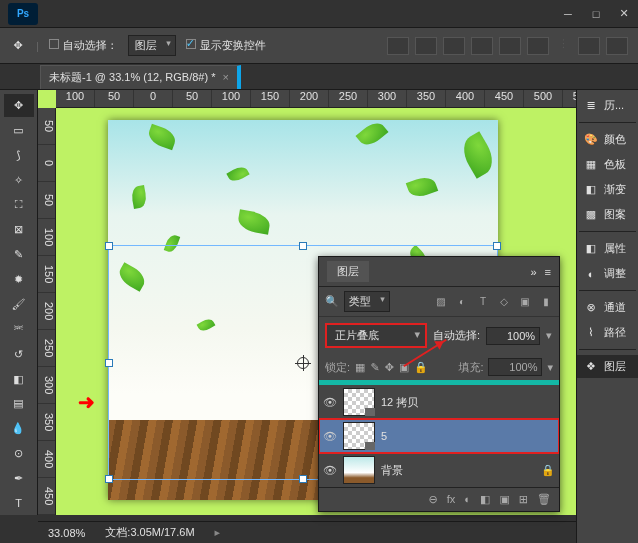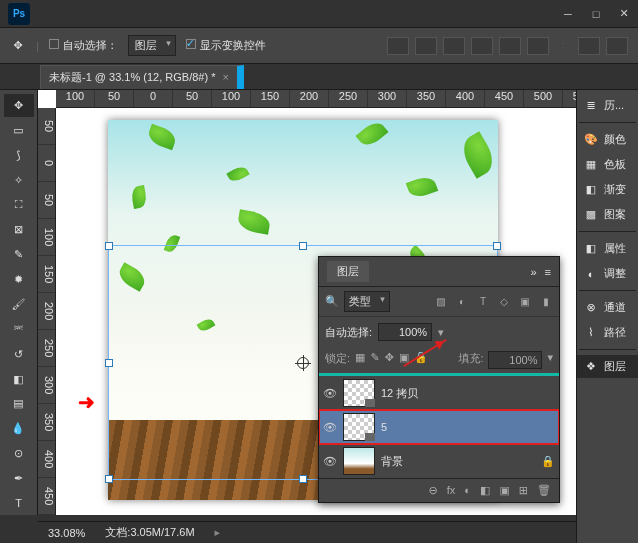--- a/index.html
+++ b/index.html
@@ -1,37 +1,37 @@
 <!DOCTYPE html>
 <html><head>
 <meta charset="utf-8">
 <style>
 *{margin:0;padding:0;box-sizing:border-box;font-family:"Microsoft YaHei",sans-serif;font-size:11px;color:#e0e0e0;user-select:none}
 body{background:#323232;width:638px;height:543px;overflow:hidden;position:relative}
 .titlebar{background:#323232;height:28px;display:flex;align-items:center;padding:0 8px;border-bottom:1px solid #1a1a1a}
-.ps-logo{width:22px;height:22px;background:#001e36;border-radius:3px;display:flex;align-items:center;justify-content:center;color:#31a8ff;font-weight:bold;font-size:10px;margin-right:8px}
+.ps-logo{width:30px;height:22px;background:#001e36;border-radius:3px;display:flex;align-items:center;justify-content:center;color:#31a8ff;font-weight:bold;font-size:10px;margin-right:8px}
 .menu{display:flex;gap:3px;flex:1}
 .menu-item{padding:3px 5px;cursor:pointer}
 .win-controls{display:flex;gap:16px;margin-left:auto}
 .win-btn{width:12px;height:12px;cursor:pointer;display:flex;align-items:center;justify-content:center;color:#ccc}
 .optbar{background:#454545;height:36px;display:flex;align-items:center;padding:0 10px;gap:10px;border-bottom:1px solid #1a1a1a}
 .tool-ico{width:16px;height:16px;display:inline-flex;align-items:center;justify-content:center}
 .chk{width:10px;height:10px;border:1px solid #888;display:inline-block;margin-right:4px;position:relative}
 .chk.on::after{content:"✓";position:absolute;top:-3px;left:-1px;font-size:11px;color:#4fc3f7}
 .dd{background:#383838;border:1px solid #222;padding:2px 18px 2px 6px;position:relative}
 .dd::after{content:"▾";position:absolute;right:4px;top:2px;font-size:9px;color:#aaa}
 .opt-icons{display:flex;gap:6px;margin-left:auto}
 .opt-ico{width:22px;height:18px;border:1px solid #555;background:#3a3a3a;cursor:pointer}
 .tabbar{background:#323232;height:26px;display:flex;align-items:flex-end;padding-left:40px;border-bottom:1px solid #1a1a1a}
-.tab{background:#454545;padding:4px 8px;border-top:1px solid #555;border-left:1px solid #555;border-right:7px solid #0ea5e9;font-size:11px}
+.tab{background:#454545;padding:4px 8px;border-top:1px solid #555;border-left:1px solid #555;border-right:4px solid #0ea5e9;font-size:11px}
 .main{display:flex;height:425px}
 .toolbox{width:38px;background:#454545;display:flex;flex-direction:column;align-items:center;padding-top:4px;gap:2px;border-right:1px solid #1a1a1a}
 .tb{width:30px;height:24px;display:flex;align-items:center;justify-content:center;cursor:pointer;color:#ddd}
 .tb.sel{background:#2a2a2a}
-.canvas-area{flex:1;background:#ffffff;position:relative;overflow:hidden}
+.canvas-area{flex:1;background:#bef264;position:relative;overflow:hidden}
 .ruler-h{position:absolute;top:0;left:18px;right:0;height:18px;background:#454545;border-bottom:1px solid #222;display:flex;font-size:8px;color:#aaa}
 .ruler-h span{width:39px;text-align:center;border-right:1px solid #333}
 .ruler-v{position:absolute;top:18px;left:0;width:18px;bottom:0;background:#454545;border-right:1px solid #222;display:flex;flex-direction:column;font-size:8px;color:#aaa}
 .ruler-v span{height:39px;writing-mode:vertical-rl;text-align:center;border-bottom:1px solid #333}
 .canvas{position:absolute;top:30px;left:70px;width:390px;height:380px;background:linear-gradient(180deg,#a8e4e8 0%,#e8f5f0 25%,#f5f8f0 55%,#fdfdf8 72%);box-shadow:0 0 8px rgba(0,0,0,.5)}
 .floor{position:absolute;bottom:0;left:0;right:0;height:80px;background:repeating-linear-gradient(100deg,#8b5a2b 0 8px,#704820 8px 16px,#a06830 16px 24px)}
 .leaf{position:absolute;width:28px;height:18px;background:radial-gradient(ellipse at 30% 30%,#7fd83b,#3fa820);border-radius:0 60% 0 60%;transform:rotate(var(--r))}
 .transform-box{position:absolute;border:1px solid #73b8ff;top:125px;left:0;right:0;bottom:20px}
 .handle{position:absolute;width:8px;height:8px;background:#fff;border:1px solid #2a7ab8}
 .h-tl{top:-4px;left:-4px}.h-tr{top:-4px;right:-4px}.h-bl{bottom:-4px;left:-4px}.h-br{bottom:-4px;right:-4px}
@@ -51,21 +51,21 @@
 .lp-head{display:flex;align-items:center;padding:4px 8px;border-bottom:1px solid #222}
 .lp-tab{background:#535353;padding:3px 10px}
 .lp-ctrl{margin-left:auto;display:flex;gap:8px;color:#aaa}
 .lp-row{display:flex;align-items:center;padding:4px 6px;gap:5px;border-bottom:1px solid #333}
 .lp-filter-icons{display:flex;gap:7px;margin-left:auto}
 .lp-filter-icons span{width:14px;height:14px;display:flex;align-items:center;justify-content:center;color:#aaa;font-size:10px}
 .lp-blend{display:flex;align-items:center;padding:6px;gap:6px}
 .blend-dd{background:#383838;border:2px solid #e02020;padding:3px 8px;width:102px;position:relative}
 .blend-dd::after{content:"▾";position:absolute;right:5px;top:3px;color:#aaa}
 .pct-box{background:#383838;border:1px solid #222;padding:2px 4px;width:54px;display:inline-block;text-align:right}
-.lp-lock{display:flex;align-items:flex-start;padding:4px 6px;gap:5px;font-size:10px;border-bottom:3px solid #14b8a6}
+.lp-lock{display:flex;align-items:center;padding:4px 6px;gap:5px;font-size:10px;border-bottom:5px solid #14b8a6}
 .lp-lock span{color:#aaa}
 .layer-list{max-height:140px;overflow:hidden}
 .layer{display:flex;align-items:center;padding:3px 4px;gap:6px}
 .layer.sel{background:#5a7aa8;outline:2px solid #e02020;outline-offset:-1px}
 .eye{width:14px;height:14px;display:flex;align-items:center;justify-content:center;color:#ccc;font-size:11px}
 .thumb{width:32px;height:28px;background:#fff;border:1px solid #222;position:relative}
 .thumb.checker{background:repeating-conic-gradient(#ccc 0 25%,#fff 0 50%) 0 0/8px 8px}
 .mini-arrow{position:absolute;bottom:-1px;right:-1px;width:10px;height:8px;background:#666}
 .lp-foot{display:flex;justify-content:flex-end;gap:9px;padding:5px 8px;border-top:1px solid #222}
 .lp-foot span{color:#aaa;font-size:11px;cursor:pointer}
@@ -252,20 +252,21 @@
     <div class="lp-filter-icons">
       <span>▨</span>
       <span>◐</span>
       <span>T</span>
       <span>◇</span>
       <span>▣</span>
       <span>▮</span>
     </div>
   </div>
   <div class="lp-blend">
+    <span class="blend-dd">正片叠底</span>
     <span>自动选择:</span>
     <span class="pct-box">100%</span>
     <span style="color:#aaa">▾</span>
   </div>
   <div class="lp-lock">
     <span>锁定:</span>
     <span>▦</span>
     <span>✎</span>
     <span>✥</span>
     <span>▣</span>

